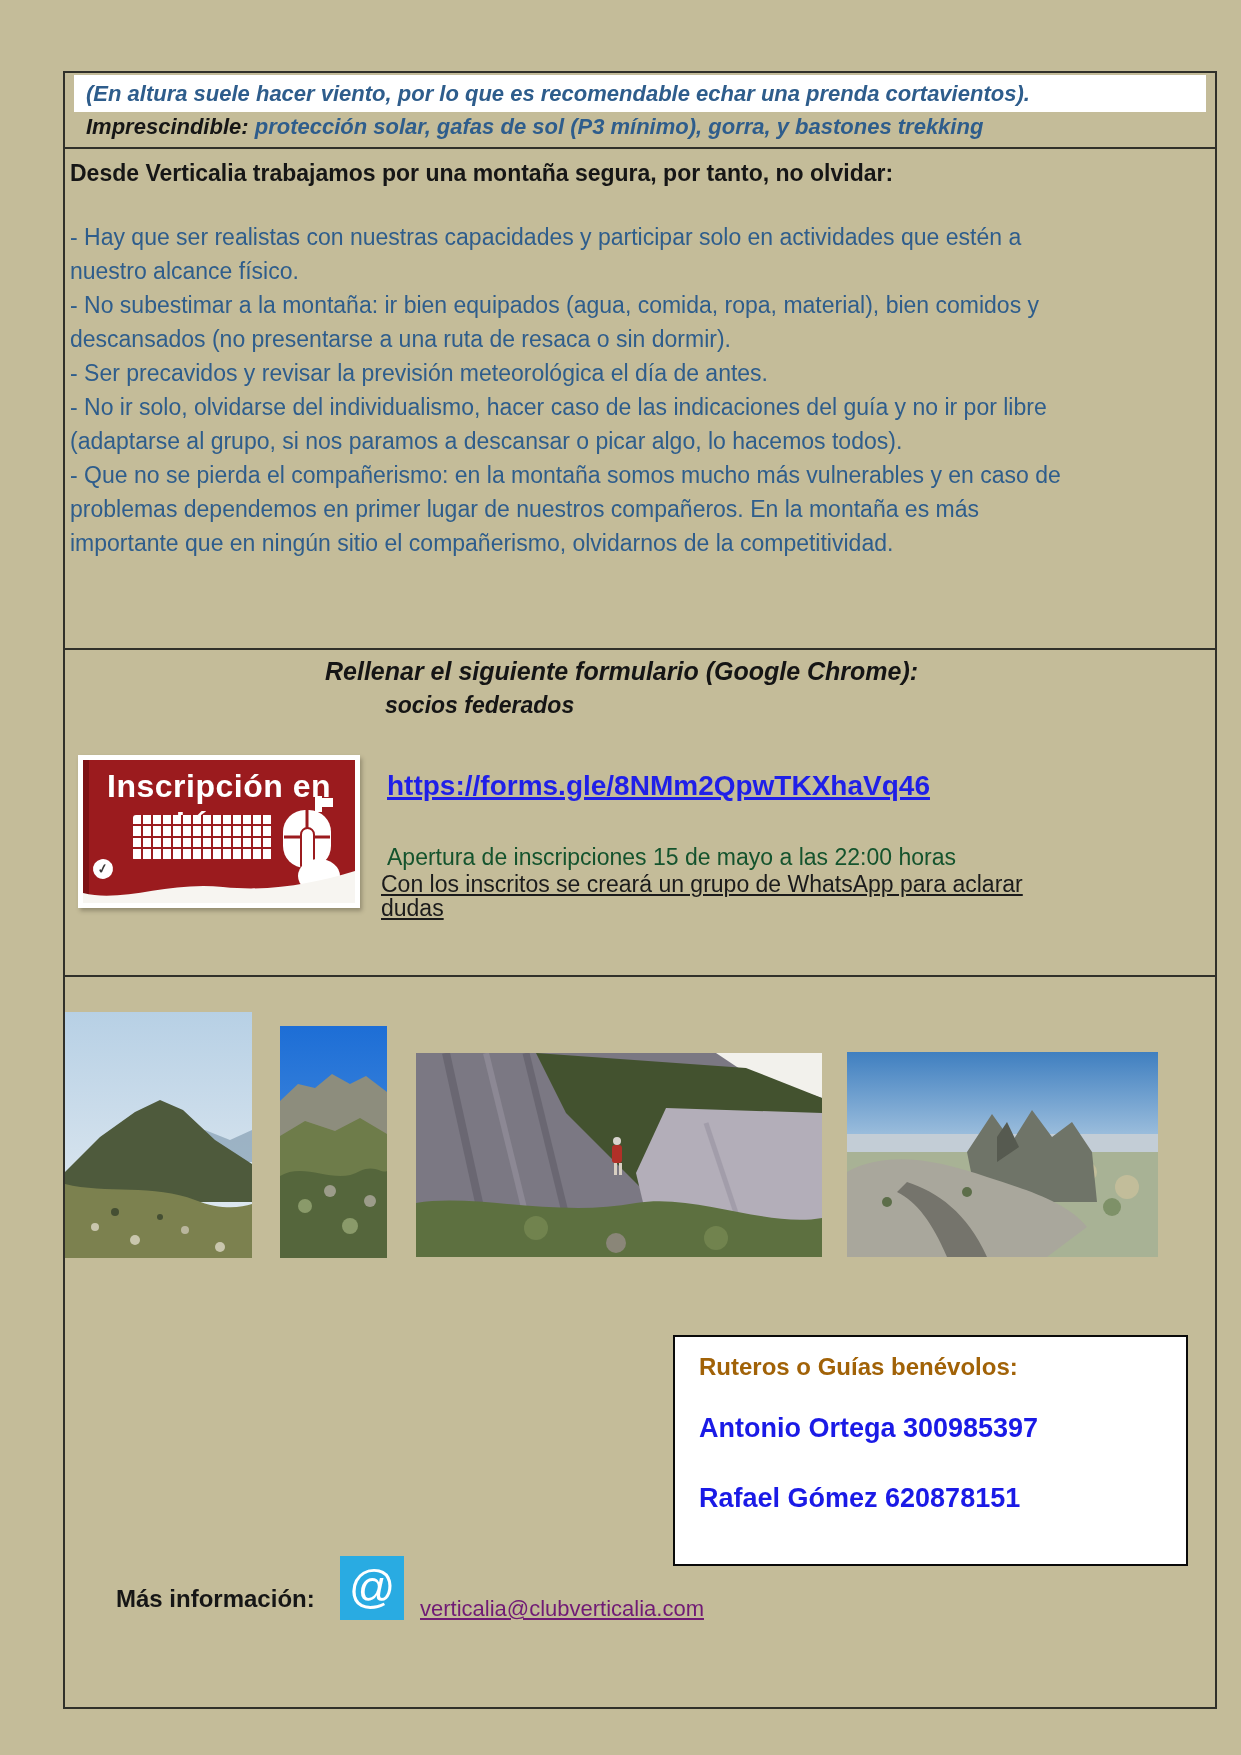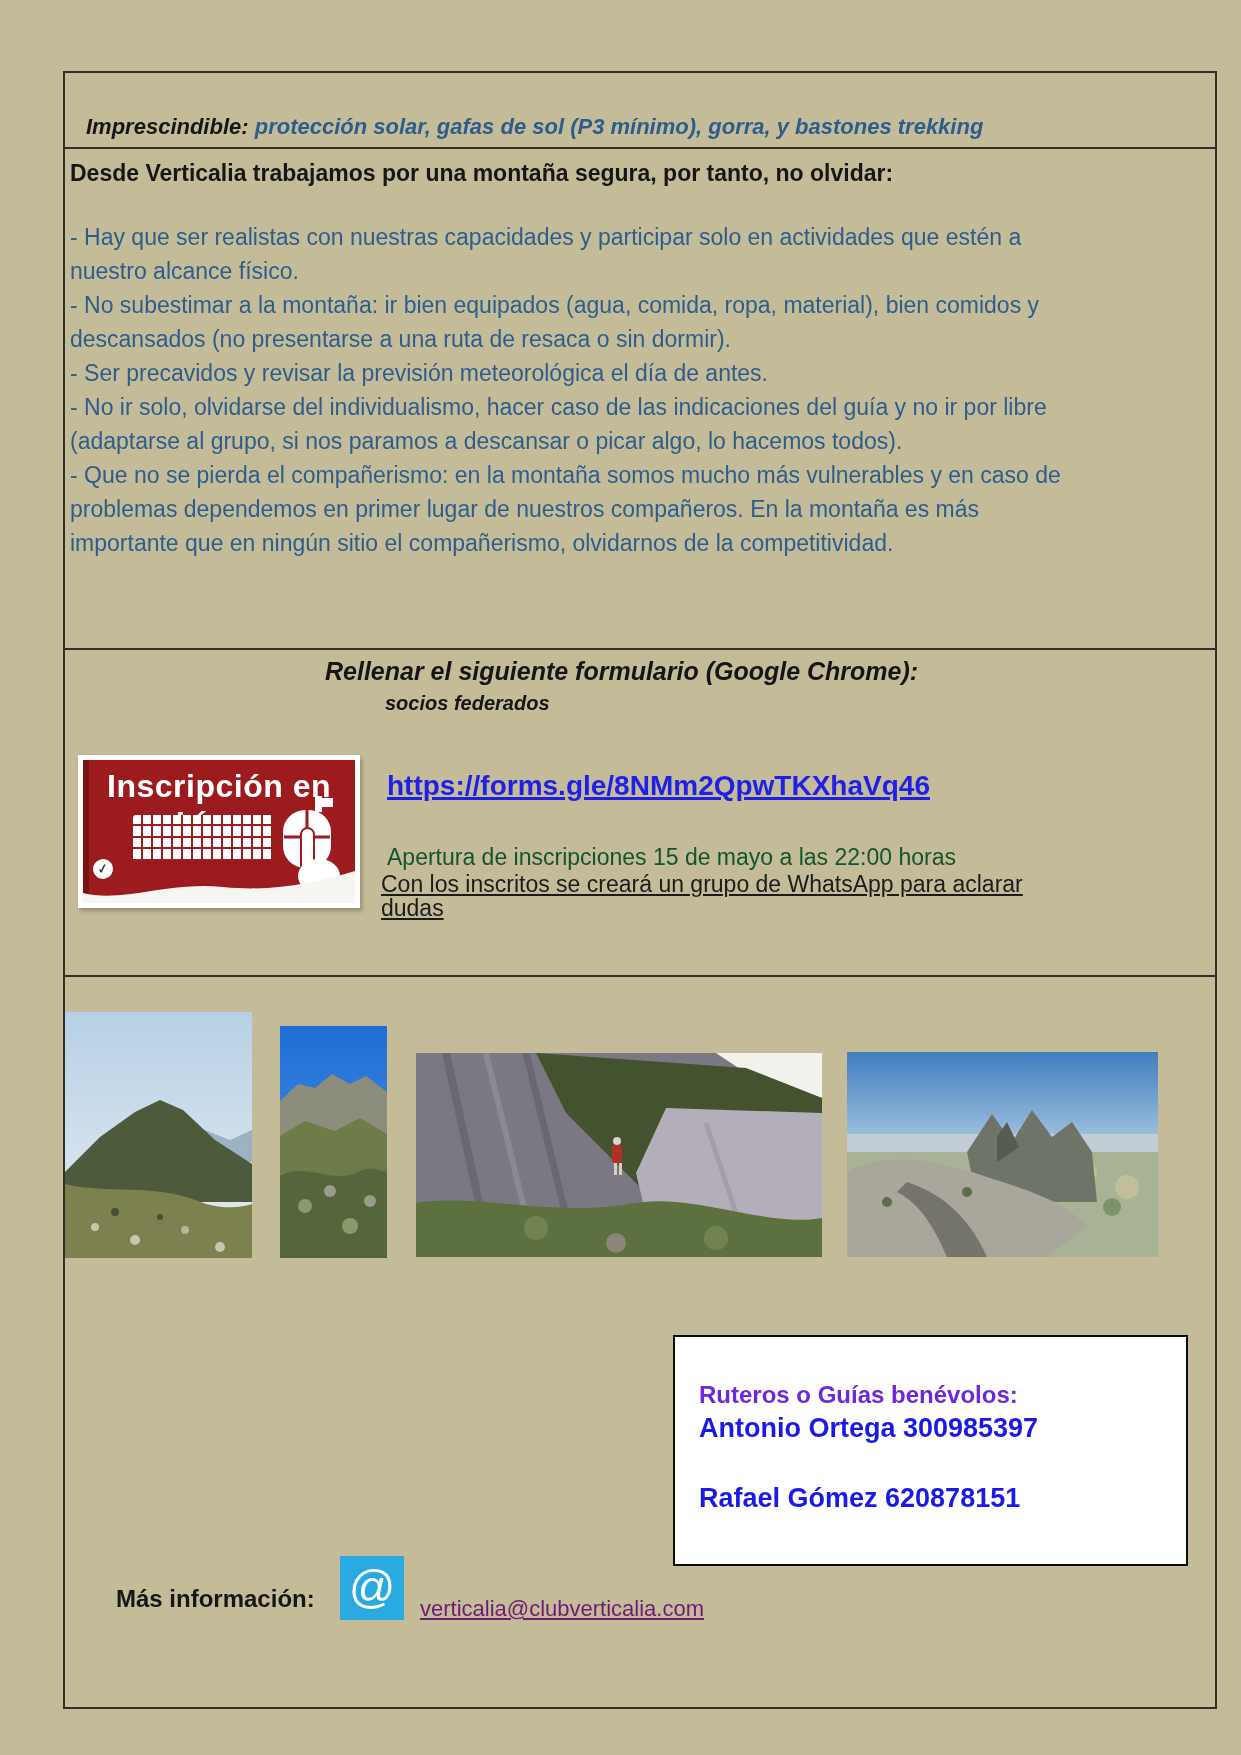--- a/index.html
+++ b/index.html
@@ -28,21 +28,21 @@
   .safety-heading {
     left:70px; top:160px; width:1010px; color:#161616;
     font-weight:bold; font-size:23px;
   }
   .safety-body {
     left:70px; top:220px; width:1000px; color:#2e5d8c;
     font-size:23px; line-height:34px;
   }
   .safety-body p { margin:0; }
   .form-title { left:325px; top:657px; font-weight:bold; font-style:italic; font-size:25px; color:#151515; }
-  .form-subtitle { left:385px; top:692px; font-weight:bold; font-style:italic; font-size:20px; color:#151515; }
+  .form-subtitle { left:385px; top:692px; font-weight:bold; font-style:italic; font-size:23px; color:#151515; }
   .badge {
     left:78px; top:755px; width:282px; height:153px;
     background:#ffffff; padding:5px; box-shadow:2px 3px 4px rgba(60,55,40,.35);
   }
   .badge-inner {
     position:relative; width:100%; height:100%;
     background:linear-gradient(90deg,#7d1215 0 6px,#9b1b1e 6px); overflow:hidden;
   }
   .badge-title {
     position:absolute; top:8px; left:0; width:100%; text-align:center;
@@ -68,41 +68,44 @@
     color:#1f1fe8; text-decoration:underline; text-decoration-thickness:3px;
   }
   .form-opening { left:387px; top:844px; font-size:23px; color:#14532d; }
   .form-whatsapp { left:381px; top:872px; width:700px; font-size:23px; line-height:24px; color:#1b1b1b;text-decoration:underline; }
   .photo { overflow:hidden; }
   .photo svg { display:block; }
   .contact-box {
     left:673px; top:1335px; width:515px; height:231px;
     background:#ffffff; border:2px solid #0a0a0a;
   }
-  .contact-title { position:absolute; left:24px; top:16px; font-size:24px; font-weight:bold; color:#6d28d9;margin-top:28px; }
+  .contact-title { position:absolute; left:24px; top:16px; font-size:24px; font-weight:bold; color:#a16207; }
   .contact-name { position:absolute; left:24px; font-size:27px; font-weight:bold; color:#1a1ae6; }
   .contact-name.n0 { top:76px; }
   .contact-name.n1 { top:146px; }
   .footer-label { left:116px; top:1585px; font-size:24px; font-weight:bold; color:#161616; }
   .at-icon {
     left:340px; top:1556px; width:64px; height:64px; background:#29abe2;
     color:#ffffff; font-size:46px; line-height:62px; text-align:center;
   }
   .footer-email { left:420px; top:1596px; font-size:22px; color:#701a75; }
 </style>
 </head>
 <body>
 
 <div class="page">
 
   <div class="abs frame"></div>
   <div class="abs divider" style="top:147px"></div>
   <div class="abs divider" style="top:648px"></div>
   <div class="abs divider" style="top:975px"></div>
 
+  <div class="abs white-bar">
+    <span>(En altura suele hacer viento, por lo que es recomendable echar una prenda cortavientos).</span>
+  </div>
 
   <div class="abs header-line2">
     <span class="lbl">Imprescindible:</span><span class="txt"> protección solar,  gafas de sol (P3 mínimo),  gorra, y bastones trekking</span>
   </div>
 
   <div class="abs safety-heading">Desde Verticalia trabajamos por una montaña segura, por tanto, no olvidar:</div>
 
   <div class="abs safety-body">
     <p>- Hay que ser realistas con nuestras capacidades y participar solo en actividades que estén a nuestro alcance físico.</p>
     <p>- No subestimar a la montaña: ir bien equipados (agua, comida, ropa, material), bien comidos y descansados (no presentarse a una ruta de resaca o sin dormir).</p>

